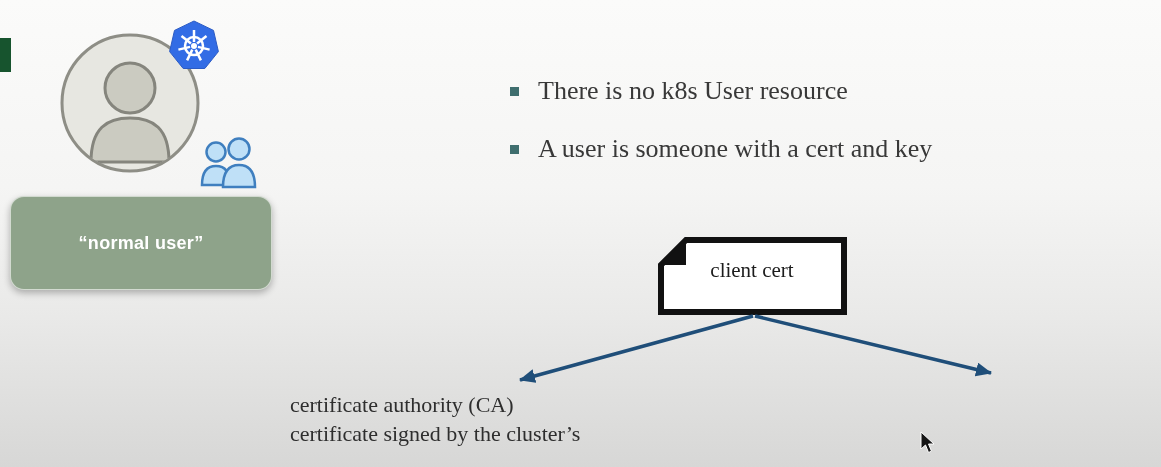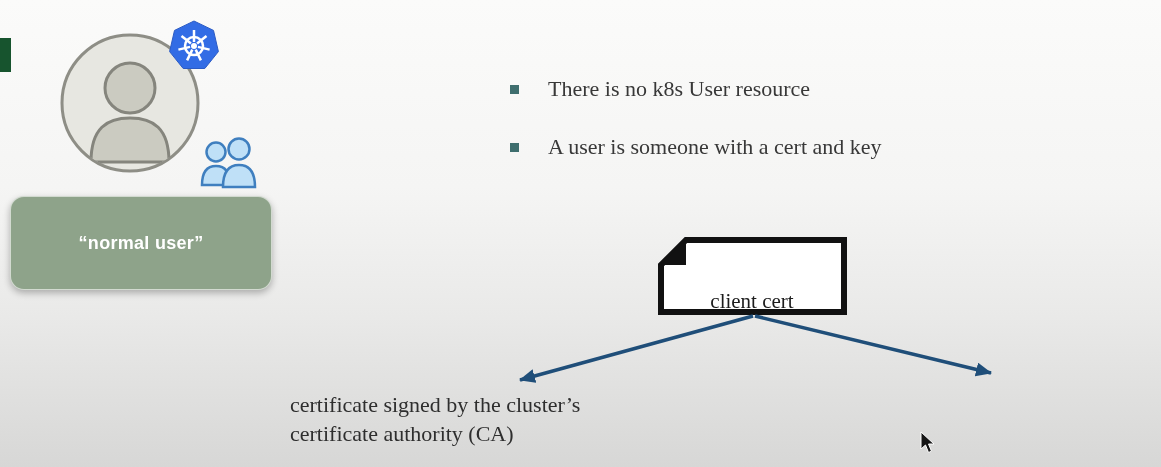--- a/index.html
+++ b/index.html
@@ -23,30 +23,30 @@
   .person { fill:#bfe0f7; stroke:#3f7fbf; stroke-width:2.5; }
   .pill {
     position:absolute; left:10px; top:196px; width:260px; height:92px;
     background:var(--normal-user-bg, #8ea38a); border-radius:14px;
     display:flex; align-items:center; justify-content:center;
     color:#ffffff; font-family:"Liberation Sans", sans-serif; font-weight:bold;
     font-size:18px; letter-spacing:.3px;
     box-shadow:0 3px 7px rgba(0,0,0,.28);
     border:1px solid rgba(255,255,255,.6);
   }
-  .bullet-row { position:absolute; display:flex; align-items:center; gap:29px;
-    color:#383838; font-size:22px; }
+  .bullet-row { position:absolute; display:flex; align-items:center; gap:19px;
+    color:#383838; font-size:26px; }
   .bullet-row.r1 { left:510px; top:76px; }
   .bullet-row.r2 { left:510px; top:134px; }
   .bullet-sq { width:9px; height:9px; background:var(--bullet-square, #3f6e6e); flex:0 0 auto; }
   .doc-svg { position:absolute; left:655px; top:234px; }
   .doc-page { fill:#ffffff; stroke:var(--doc-border, #111111); stroke-width:6; stroke-linejoin:miter; }
   .doc-fold { fill:var(--doc-border, #111111); }
   .doc-label { position:absolute; left:676px; top:258px; width:152px; text-align:center;
-    font-size:21px; color:#1c1c1c;margin-top:31px; }
+    font-size:21px; color:#1c1c1c; }
   .arrows-svg { position:absolute; left:470px; top:310px; }
   .arrow-line { stroke:var(--arrow, #1f4e79); stroke-width:3.5; fill:none; }
   .arrow-head { fill:var(--arrow, #1f4e79); }
   .caption { position:absolute; font-size:22px; line-height:29px; color:#2e2e2e; }
   .caption.left { left:290px; top:390px; }
   .caption.right { left:775px; top:391px; }
   .cursor-svg { position:absolute; left:920px; top:431px; }
   .cursor-shape { fill:#161616; stroke:#ffffff; stroke-width:1; }
 </style>
 </head>
@@ -114,22 +114,22 @@
     <defs>
       <marker id="ah" markerUnits="userSpaceOnUse" markerWidth="17" markerHeight="15" refX="15" refY="7" orient="auto">
         <path class="arrow-head" d="M0,0 L16,7 L0,14 Z"></path>
       </marker>
     </defs>
     <line class="arrow-line" x1="283" y1="6" x2="50" y2="70" marker-end="url(#ah)"></line>
     <line class="arrow-line" x1="285" y1="6" x2="521" y2="63" marker-end="url(#ah)"></line>
   </svg>
 
   <div class="caption left">
+    <div>certificate authority (CA)</div>
     <div>certificate signed by the cluster’s</div>
-    <div>certificate authority (CA)</div>
   </div>
 
 
   <svg class="cursor-svg" width="17" height="25" viewBox="0 0 17 25">
     <path class="cursor-shape" d="M1,1 L1,18 L5.5,14 L8.5,21.5 L11.5,20.2 L8.5,13 L14,13 Z"></path>
   </svg>
 
 </div>
 
 </body></html>

